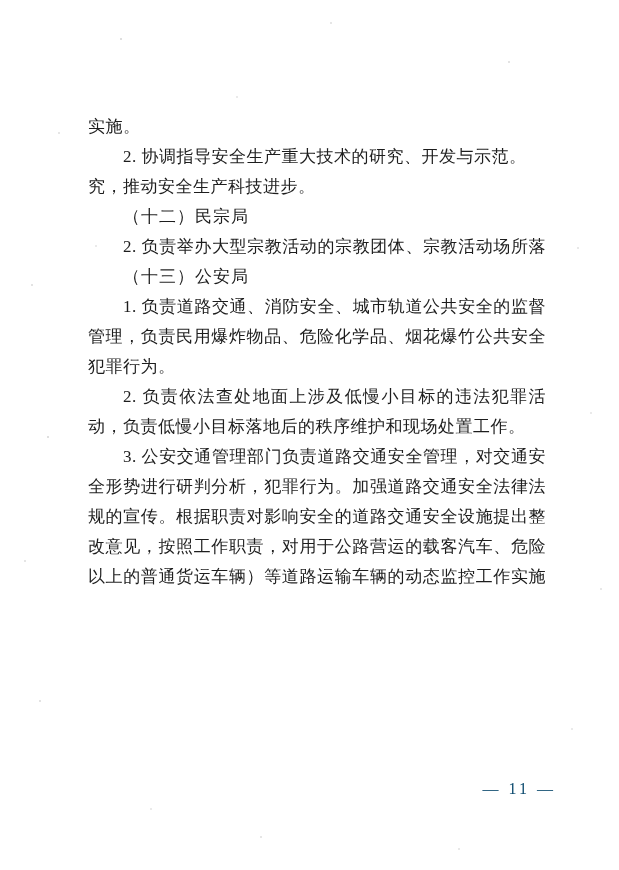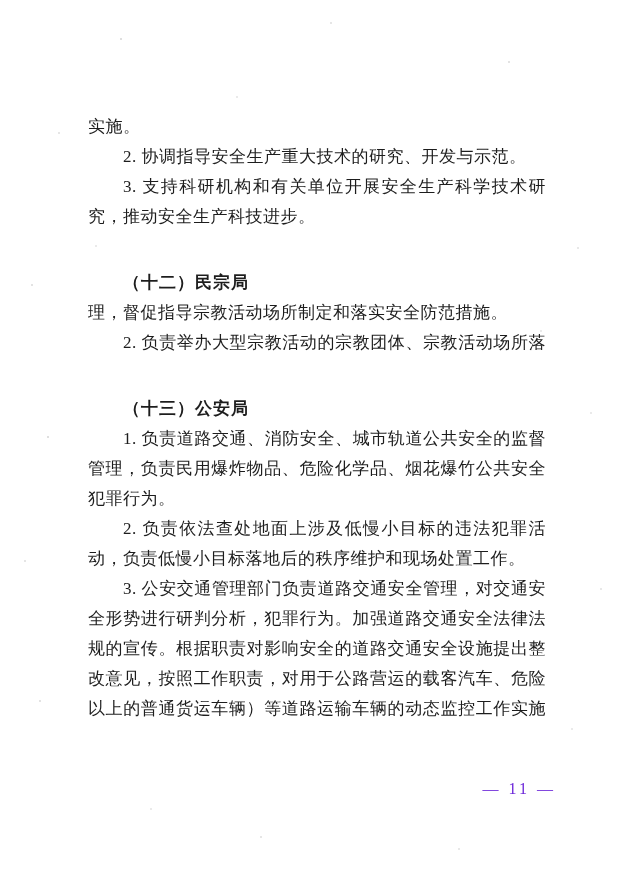--- a/index.html
+++ b/index.html
@@ -57,50 +57,47 @@
   }
   .line {
     height: 30px;
     text-align: left;
     white-space: pre-wrap;
   }
   .line.indent {
     text-indent: 35px;
   }
   .line.bold {
-    font-weight: bold;
+    font-weight: normal;
     letter-spacing: 1px;
-    margin-top: 36px;
   }
   .line.fill {
     text-align: justify;
     text-align-last: justify;
     text-justify: inter-character;
   }
   .page-number {
     position: absolute;
     top: 780px;
     right: 95px;
     font-size: 16px;
     letter-spacing: 3px;
-    color: #6d28d9;
+    color: #0c4a6e;
   }
 </style>
 </head>
 <body>
 
 <div class="page">
   <div class="noise"></div>
   <div class="doc-body" id="doc-body">
       <div class="line">实施。</div>
       <div class="line indent">2. 协调指导安全生产重大技术的研究、开发与示范。</div>
-      <div class="line indent fill">3. 支持科研机构和有关单位开展安全生产科学技术研</div>
       <div class="line">究，推动安全生产科技进步。</div>
       <div class="line indent bold">（十二）民宗局</div>
-      <div class="line">理，督促指导宗教活动场所制定和落实安全防范措施。</div>
       <div class="line indent fill">2. 负责举办大型宗教活动的宗教团体、宗教活动场所落</div>
       <div class="line indent bold">（十三）公安局</div>
       <div class="line indent fill">1. 负责道路交通、消防安全、城市轨道公共安全的监督</div>
       <div class="line fill">管理，负责民用爆炸物品、危险化学品、烟花爆竹公共安全</div>
       <div class="line">犯罪行为。</div>
       <div class="line indent fill">2. 负责依法查处地面上涉及低慢小目标的违法犯罪活</div>
       <div class="line">动，负责低慢小目标落地后的秩序维护和现场处置工作。</div>
       <div class="line indent fill">3. 公安交通管理部门负责道路交通安全管理，对交通安</div>
       <div class="line fill">全形势进行研判分析，犯罪行为。加强道路交通安全法律法</div>
       <div class="line fill">规的宣传。根据职责对影响安全的道路交通安全设施提出整</div>

